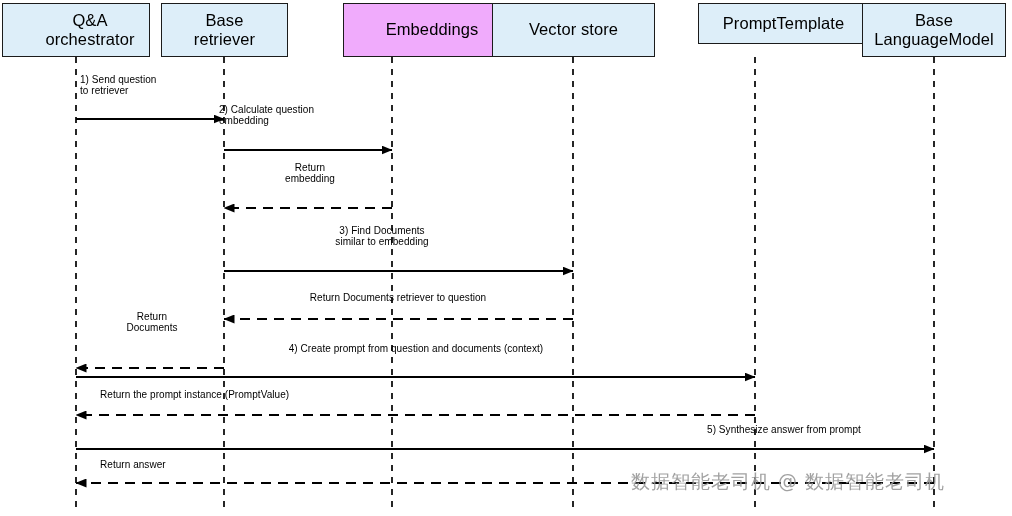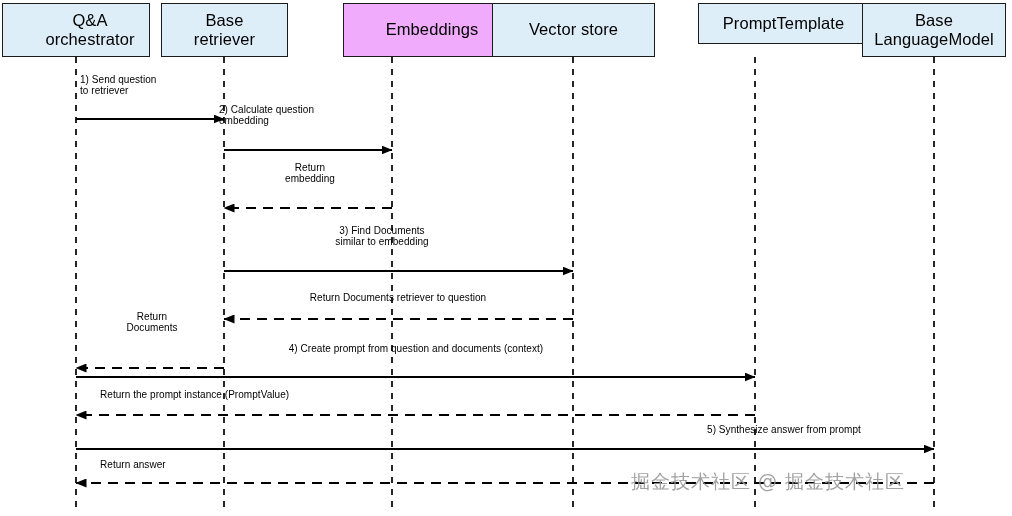--- a/index.html
+++ b/index.html
@@ -121,15 +121,15 @@
 similar to embedding</div>
       <div class="msg-label" style="left: 228px; top: 292px; width: 340px;">Return Documents retriever to question</div>
       <div class="msg-label" style="left: 80px; top: 311px; width: 144px;">Return
 Documents</div>
       <div class="msg-label" style="left: 80px; top: 343px; width: 672px;">4) Create prompt from question and documents (context)</div>
       <div class="msg-label left" style="left: 100px; top: 389px;">Return the prompt instance (PromptValue)</div>
       <div class="msg-label" style="left: 634px; top: 424px; width: 300px;">5) Synthesize answer from prompt</div>
       <div class="msg-label left" style="left: 100px; top: 459px;">Return answer</div>
     </div>
 
-  <div class="watermark" style="left: 631px; top: 469px; color: rgb(154, 154, 154);">掘金技术社区 @ 掘金技术社区</div>
+  <div class="watermark" style="left: 631px; top: 469px; color: rgb(154, 154, 154);">数据智能老司机 @ 数据智能老司机</div>
 
 </div>
 
 </body></html>

